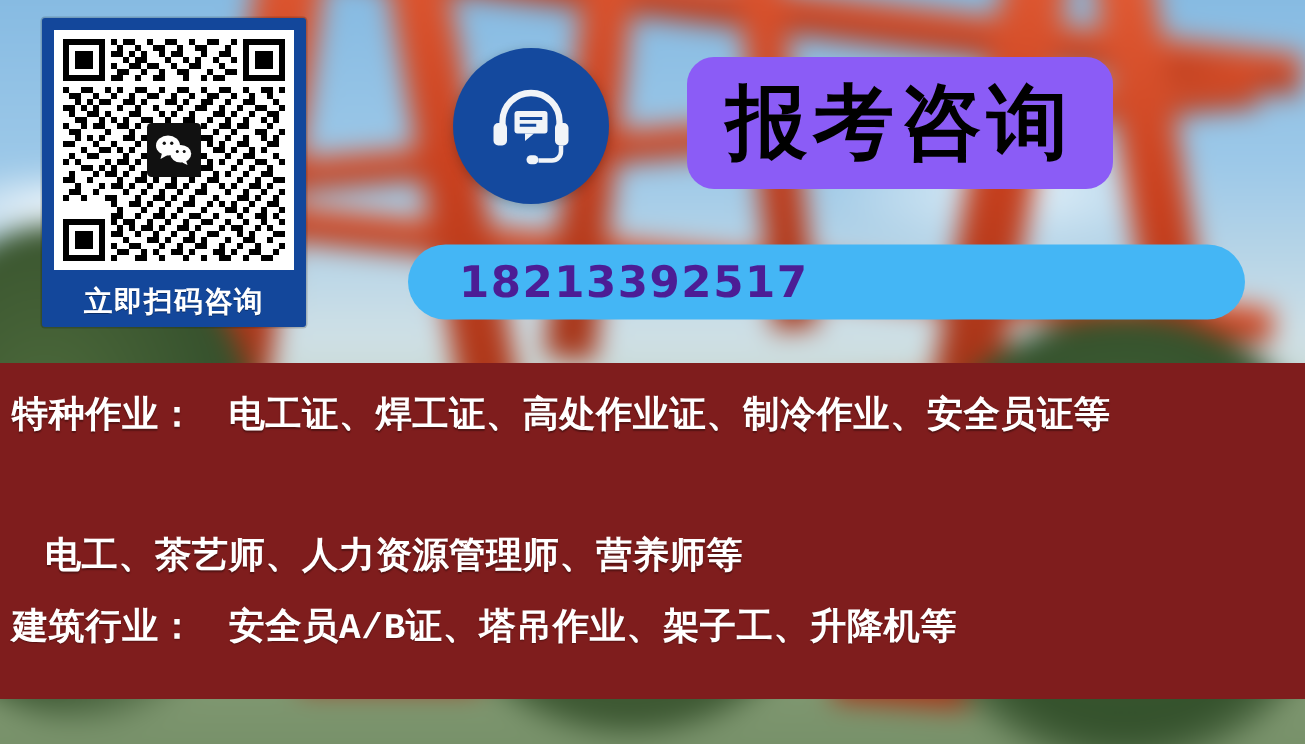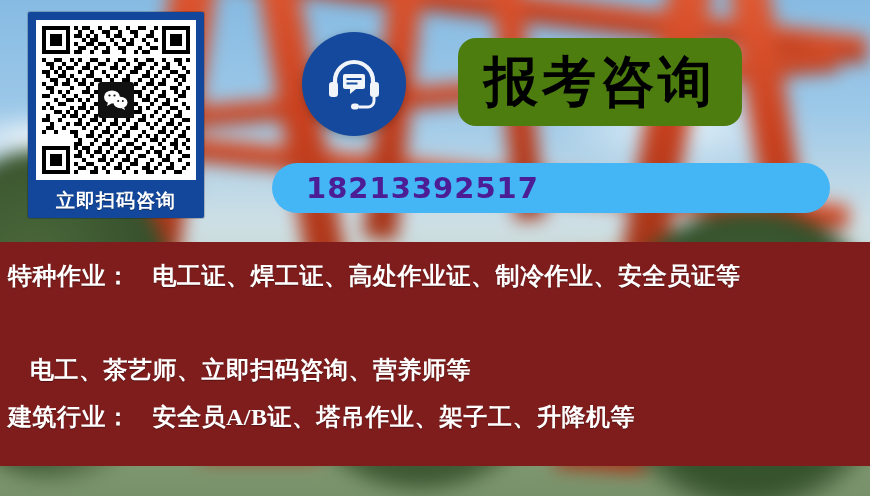--- a/index.html
+++ b/index.html
@@ -68,21 +68,21 @@
   
   .headset{
     position:absolute;left:302px;top:32px;width:104px;height:104px;border-radius:50%;
     background:#14499e;display:flex;align-items:center;justify-content:center;
     box-shadow:0 2px 8px rgba(0,0,0,.25);
   }
 
   
   .title-banner{
     position:absolute;left:458px;top:38px;height:88px;
-    padding:0 26px;border-radius:18px;background:#4d7c0f;
+    padding:0 26px;border-radius:18px;background:#8b5cf6;
     display:flex;align-items:center;justify-content:center;
   }
   .title-banner .txt{
     font-size:54px;font-weight:bold;color:#000;letter-spacing:4px;
     font-family:"DejaVu Sans","Liberation Sans",sans-serif;line-height:1;
   }
 
   
   .phone-pill{
     position:absolute;left:272px;top:163px;width:558px;height:50px;
@@ -110,21 +110,21 @@
   .info-row:nth-child(1){margin-top:18px;}
   .info-cat{
     color:#fff;font-weight:bold;font-size:24px;letter-spacing:.5px;
     white-space:nowrap;
     font-family:"DejaVu Sans","Liberation Sans",sans-serif;
     text-shadow:0 1px 1px rgba(0,0,0,.35);
   }
   .info-items{
     color:#fff;font-weight:bold;font-size:24px;letter-spacing:.5px;
     margin-left:22px;white-space:nowrap;
-    font-family:Liberation Serif, serif;
+    font-family:Liberation Mono, monospace;
     text-shadow:0 1px 1px rgba(0,0,0,.35);
   }
 </style>
 </head>
 <body>
 
 <div id="stage">
 
   <div class="photo">
     <div class="blurwrap">
@@ -554,21 +554,21 @@
   </div>
 
   <div class="info-panel">
     <div class="info-row">
       <span class="info-cat">特种作业：</span>
       <span class="info-items">电工证、焊工证、高处作业证、制冷作业、安全员证等</span>
     </div>
     <div class="info-row">
     </div>
     <div class="info-row">
-      <span class="info-items">电工、茶艺师、立即扫码咨询、营养师等</span>
+      <span class="info-items">电工、茶艺师、人力资源管理师、营养师等</span>
     </div>
     <div class="info-row">
       <span class="info-cat">建筑行业：</span>
       <span class="info-items">安全员A/B证、塔吊作业、架子工、升降机等</span>
     </div>
   </div>
 
 </div>
 
 </body></html>

